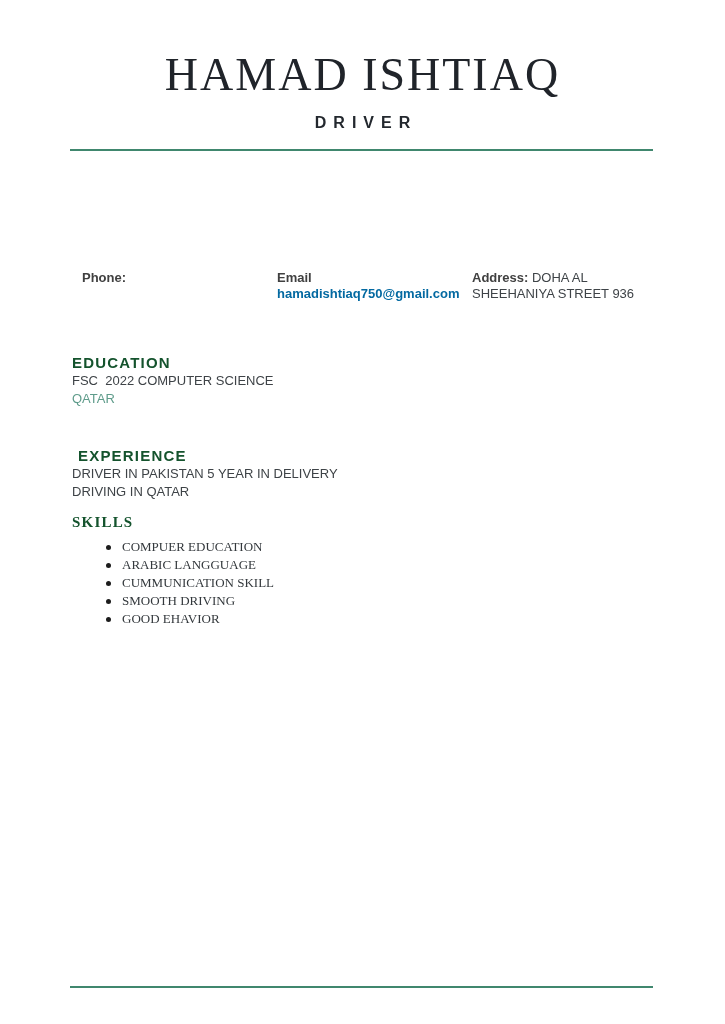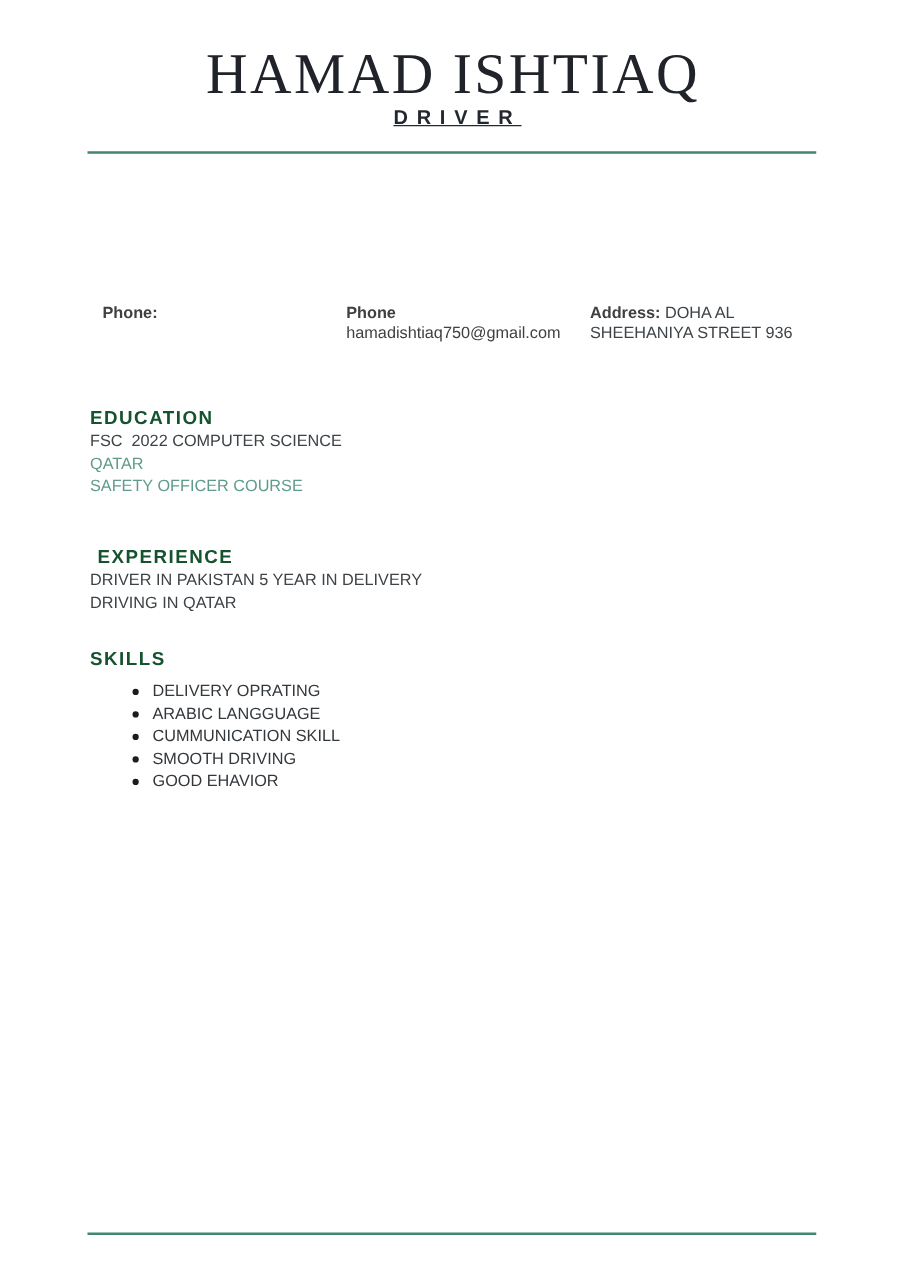--- a/index.html
+++ b/index.html
@@ -12,39 +12,39 @@
     width: 725px;
     height: 1024px;
     background: #ffffff;
     font-family: "Liberation Sans", sans-serif;
     color: #3e4347;
     overflow: hidden;
   }
 
   
   .header {
-    padding-top: 32px;
+    padding-top: 48px;
     text-align: center;
   }
   .name {
     margin: 0;
     font-family: "Liberation Serif", serif;
     font-weight: normal;
     font-size: 46px;
     line-height: 54px;
     letter-spacing: 2px;
     color: #20242a;
   }
   .subtitle {
+    margin-top: 12px;
     font-size: 16px;
     font-weight: 700;
     letter-spacing: 7px;
     padding-left: 7px; 
     color: #23282e;
-    text-decoration: underline;
   }
 
   
   .rule {
     border: 0;
     border-top: 2px solid #40876e;
     height: 0;
   }
   .rule-top {
     margin: 17px 72px 0 70px;
@@ -65,36 +65,36 @@
   }
   .contact-col { box-sizing: border-box; }
   .contact-col.phone   { width: 195px; }
   .contact-col.email   { width: 195px; }
   .contact-col.address { width: 190px; }
   .label {
     color: #404040;
     font-weight: 700;
   }
   .value { color: #3e4347; }
-  .value.teal { color: #404040; font-weight: 400; }
+  .value.teal { color: #0369a1; font-weight: 700; }
 
   
   .section { margin-left: 72px; margin-right: 72px; }
   .section h2 {
     margin: 0;
     font-size: 15px;
     line-height: 18px;
     font-weight: 700;
     letter-spacing: 1.2px;
     color: #14532d;
   }
   .section h2.indent { padding-left: 6px; }
   .section-education  { margin-top: 52px; }
   .section-experience { margin-top: 26px; }
-  .section-skills     { margin-top: 28px; }
+  .section-skills     { margin-top: 12px; font-family: Liberation Serif, serif; }
 
   .section .body { }
   .section .body p {
     margin: 0;
     font-size: 13px;
     line-height: 18px;
     white-space: pre-wrap;
   }
   .dark { color: #3e4347; }
   .teal-muted { color: #5f9c8b; }
@@ -134,51 +134,50 @@
     <div class="subtitle">DRIVER</div>
   </header>
 
   <hr class="rule rule-top">
 
   <section class="contact">
     <div class="contact-col phone">
       <div class="label">Phone:</div>
     </div>
     <div class="contact-col email">
-      <div class="label">Phone</div>
+      <div class="label">Email</div>
       <div class="value teal">hamadishtiaq750@gmail.com</div>
     </div>
     <div class="contact-col address">
       <span class="label">Address:</span>
       <span class="value">DOHA AL SHEEHANIYA STREET 936</span>
     </div>
   </section>
 
   <section class="section section-education">
     <h2>EDUCATION</h2>
     <div class="body">
       <p class="dark">FSC  2022 COMPUTER SCIENCE</p>
       <p class="teal-muted">QATAR</p>
-      <p class="teal-muted">SAFETY OFFICER COURSE</p>
       <div class="spacer"></div>
     </div>
   </section>
 
   <section class="section section-experience">
     <h2 class="indent">EXPERIENCE</h2>
     <div class="body">
       <p class="dark">DRIVER IN PAKISTAN 5 YEAR IN DELIVERY</p>
       <p class="dark">DRIVING IN QATAR</p>
     </div>
   </section>
 
   <section class="section section-skills">
     <h2>SKILLS</h2>
     <ul class="skills-list">
-      <li>DELIVERY OPRATING</li>
+      <li>COMPUER EDUCATION</li>
       <li>ARABIC LANGGUAGE</li>
       <li>CUMMUNICATION SKILL</li>
       <li>SMOOTH DRIVING</li>
       <li>GOOD EHAVIOR</li>
     </ul>
   </section>
 
   <hr class="rule rule-bottom">
 
 </div>

